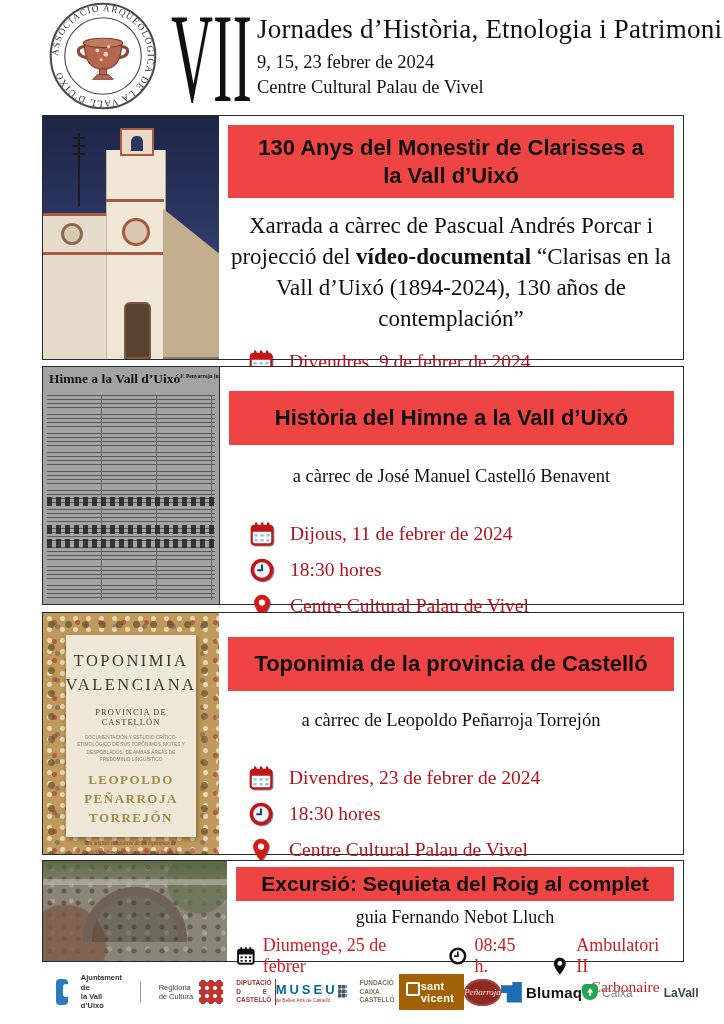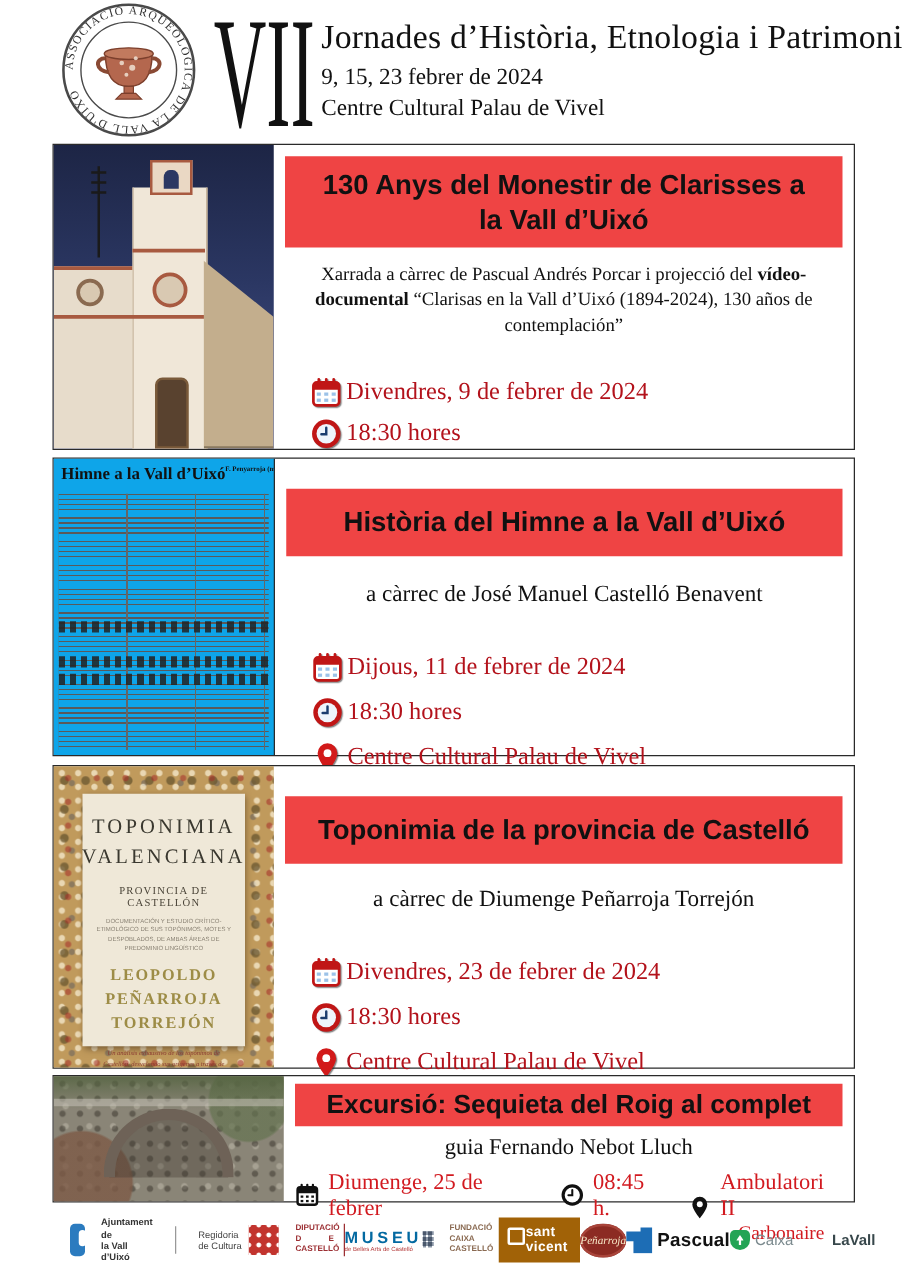--- a/index.html
+++ b/index.html
@@ -22,27 +22,27 @@
   .card2{top:366px;height:239px;}
   .card3{top:612px;height:243px;}
   .card4{top:860px;height:102px;}
   .card-img{width:176px;flex:none;position:relative;overflow:hidden;background:#ddd;}
   .card4 .card-img{width:184px;}
   .card-body{flex:1;display:flex;flex-direction:column;align-items:center;padding:5px 9px;box-sizing:border-box;min-width:0;}
   .card-title{background:#ef4444;width:100%;box-sizing:border-box;text-align:center;
               font-weight:bold;font-size:22px;line-height:1.25;margin:4px;padding:9px 26px;}
   .card2 .card-title,.card3 .card-title{margin-top:19px;padding:13px 10px;}
   .card4 .card-title{font-size:21px;padding:4px 6px;margin-top:1px;}
-  .desc{font-family:"Liberation Serif",serif;font-size:15px;line-height:1.35;text-align:center;margin:8px 2px 17px;}
+  .desc{font-family:"Liberation Serif",serif;font-size:23px;line-height:1.35;text-align:center;margin:8px 2px 2px;}
   .speaker{font-family:"Liberation Serif",serif;font-size:18.5px;margin-top:17px;}
   .card3 .speaker{margin-top:15px;}
   .guide{font-family:"Liberation Serif",serif;font-size:18px;margin-top:2px;}
   .details{width:100%;padding-left:20px;box-sizing:border-box;margin-top:6px;}
   .card2 .details,.card3 .details{margin-top:24px;}
-  .detail{display:flex;align-items:center;gap:3px;margin:7px 0;color:#b3121b;
+  .detail{display:flex;align-items:center;gap:15px;margin:7px 0;color:#b3121b;
           font-family:"Liberation Serif",serif;font-size:19.5px;}
   .card2 .detail,.card3 .detail{margin:10px 0;}
   .detail svg{flex:none;}
 
   
   .details-row{display:flex;align-items:flex-start;gap:17px;margin-top:7px;color:#d21a20;
                font-family:"Liberation Serif",serif;font-size:18px;}
   .details-row .item{display:flex;align-items:center;gap:7px;}
   .loc-stack{display:flex;flex-direction:column;align-items:center;}
   .loc-sub{font-size:15.5px;margin-top:1px;}
@@ -60,21 +60,21 @@
   .church .win1{position:absolute;left:45%;top:42%;width:22px;height:22px;border-radius:50%;background:#d9c9b2;border:3px solid #a85a40;}
   .church .win2{position:absolute;left:10%;top:44%;width:16px;height:16px;border-radius:50%;background:#d9c9b2;border:3px solid #8a6a50;}
   .church .win3{position:absolute;left:72%;top:60%;width:14px;height:14px;border-radius:50%;background:#d9c9b2;border:3px solid #a85a40;}
   .church .door{position:absolute;left:46%;width:13%;bottom:0;height:22%;background:#59422f;border-radius:6px 6px 0 0;border:2px solid #7a5a3a;}
   .church .side{position:absolute;right:0;width:32%;top:38%;bottom:0;background:#c3ae8d;
       clip-path:polygon(0 0,100% 30%,100% 100%,0 100%);box-shadow:inset 0 -2px 0 #8a7a60;}
   .church .antenna{position:absolute;left:20%;top:7%;width:2px;height:30%;background:#1a1a1a;}
   .church .antenna:after{content:"";position:absolute;top:4px;left:-5px;width:12px;height:2px;background:#1a1a1a;box-shadow:0 8px 0 #1a1a1a,0 16px 0 #1a1a1a;}
 
   
-  .score{background:#0ea5e9;border-right:1.5px solid #2a2a2a;}
+  .score{background:#a3a3a3;border-right:1.5px solid #2a2a2a;}
   .score-head{display:flex;justify-content:space-between;align-items:flex-start;padding:4px 4px 2px 6px;}
   .score-title{font-family:"Liberation Serif",serif;font-weight:bold;font-size:13.5px;white-space:nowrap;}
   .score-composer{font-family:"Liberation Serif",serif;font-weight:bold;font-size:5.5px;white-space:nowrap;margin-top:2px;}
   .staves{position:absolute;left:4px;right:4px;top:28px;bottom:4px;
     background-image:
       repeating-linear-gradient(to right,transparent 0 54px,#666 54px 55px),
       repeating-linear-gradient(to bottom,
         #5a5a5a 0 1px,transparent 1px 4px,
         #5a5a5a 4px 5px,transparent 5px 8px,
         #5a5a5a 8px 9px,transparent 9px 12px,
@@ -297,21 +297,21 @@
           <div>LEOPOLDO</div>
           <div>PEÑARROJA</div>
           <div>TORREJÓN</div>
         </div>
         <div class="book-blurb">Un análisis exhaustivo de los topónimos de Castellón, desvelando sus orígenes a través de la investigación etimológica y la documentación histórica.</div>
 
       </div>
     </div>
     <div class="card-body">
       <h2 class="card-title">Toponimia de la provincia de Castelló</h2>
-      <div class="speaker">a càrrec de Diumenge Peñarroja Torrejón</div>
+      <div class="speaker">a càrrec de Leopoldo Peñarroja Torrejón</div>
       <div class="details">
         <div class="detail">
           <svg class="icon-shadow" width="26" height="26" viewBox="0 0 24 24">
             <rect x="2.5" y="4.5" width="19" height="17" rx="2.5" fill="#fff" stroke="#c01616" stroke-width="2"></rect>
             <path d="M2.5 7a2.5 2.5 0 0 1 2.5-2.5h14A2.5 2.5 0 0 1 21.5 7v3h-19z" fill="#c01616"></path>
             <path d="M6.5 2.2v4M12 2.2v4M17.5 2.2v4" stroke="#c01616" stroke-width="2" stroke-linecap="round"></path>
             <g fill="#9cc2e8">
                 <rect x="5" y="12" width="3" height="2.4"></rect>
                 <rect x="10.5" y="12" width="3" height="2.4"></rect>
                 <rect x="16" y="12" width="3" height="2.4"></rect>
@@ -418,21 +418,21 @@
         <div>CAIXA CASTELLÓ</div>
       </div>
     </div>
 
     <div class="sv-box">sant vicent</div>
 
     <div class="pen-oval">Peñarroja</div>
 
     <div class="blu">
       <div class="blu-icon"></div>
-      <div class="blu-word">Pascual</div>
+      <div class="blu-word">Blumaq</div>
     </div>
 
     <div class="cx">
       <div class="cx-icon"></div>
       <div><span class="cx-1">Caixa</span><span class="cx-2">LaVall</span></div>
     </div>
   </div>
 
 </div>
 

